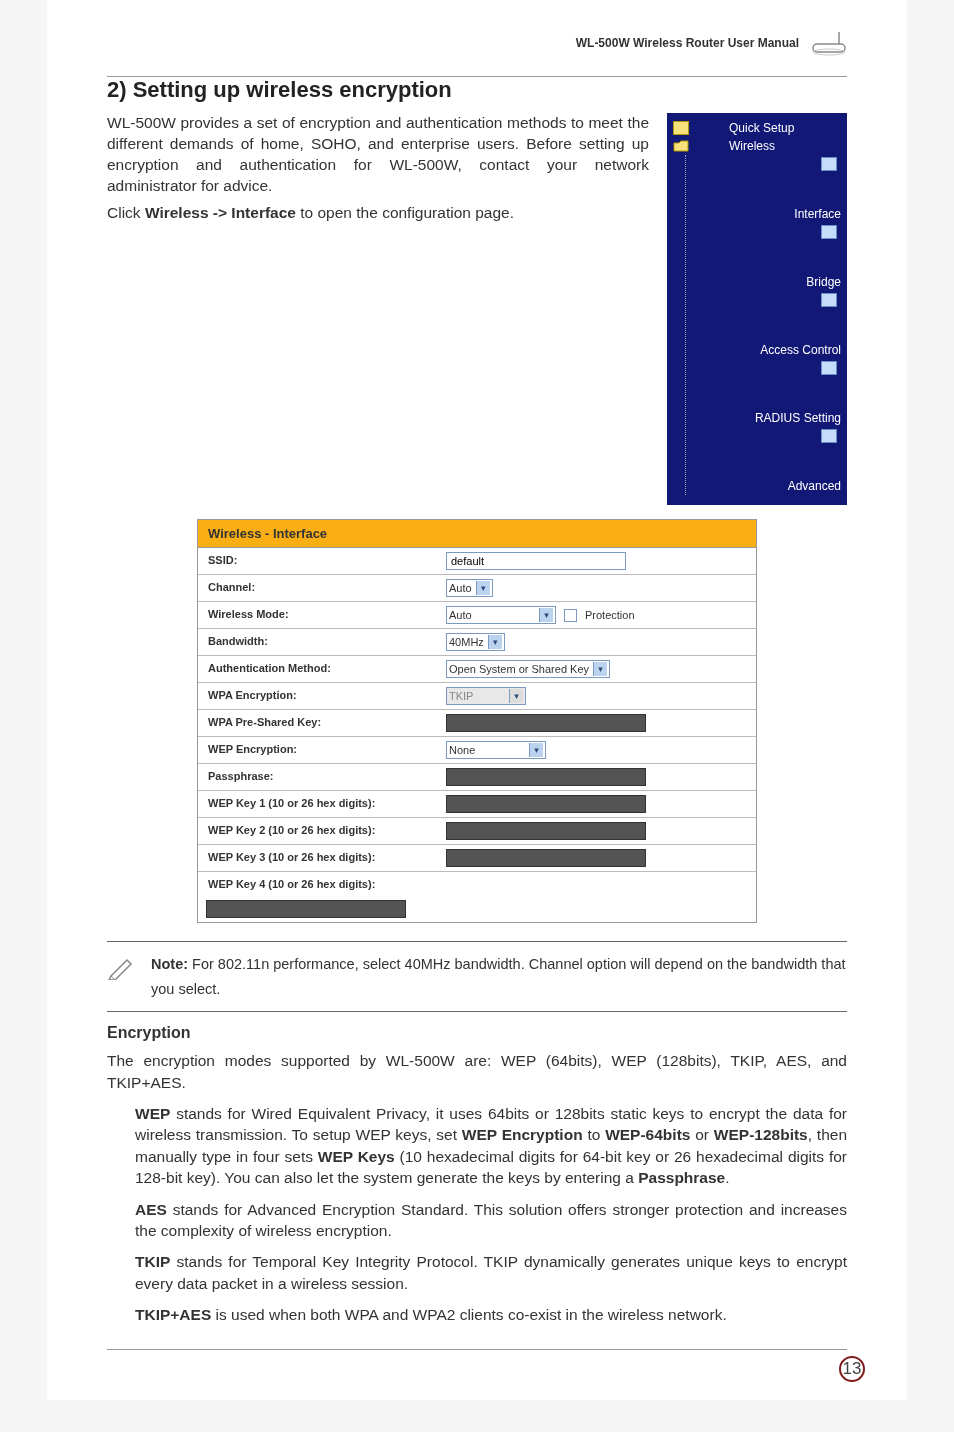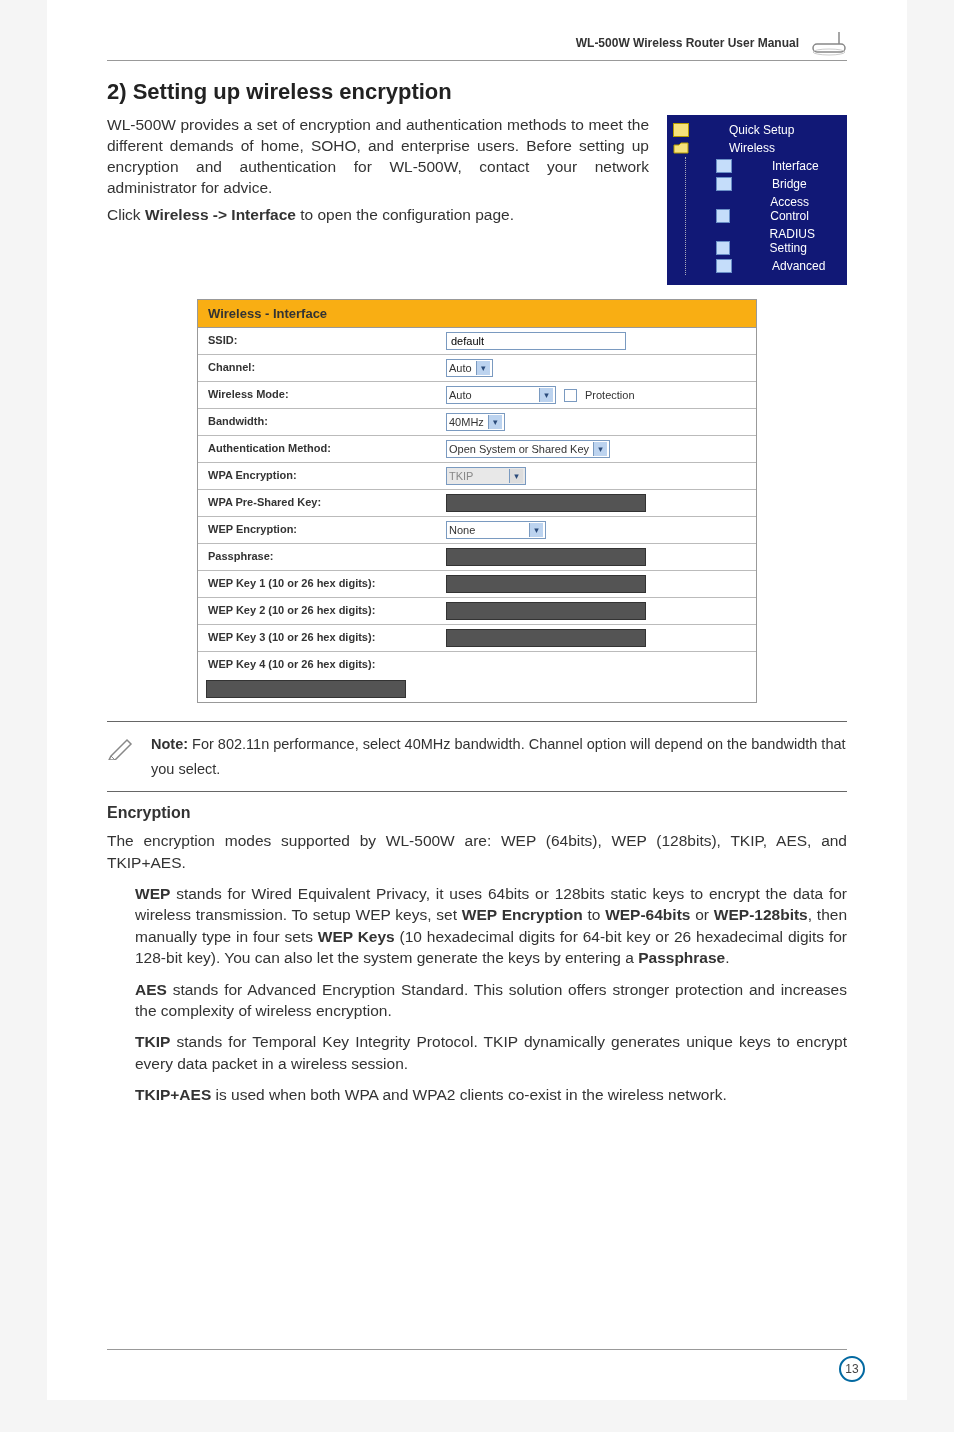--- a/index.html
+++ b/index.html
@@ -17,22 +17,21 @@
     padding: 30px 60px 20px 60px;
     background: #fff;
     min-height: 1400px;
     position: relative;
   }
   .header-row {
     display: flex;
     justify-content: flex-end;
     align-items: center;
     border-bottom: 1px solid #999;
-    padding-bottom: 4px;
-    margin-bottom: 18px;
+    padding-bottom: 20px;
   }
   .header-title {
     font-size: 12px;
     font-weight: bold;
     color: #333;
     margin-right: 12px;
   }
   .antenna-icon {
     width: 36px; height: 26px;
   }
@@ -63,21 +62,21 @@
     padding: 2px 0;
     gap: 36px;
   }
   .nav-tree .item .icon {
     width: 16px; height: 14px;
     margin-right: 4px;
     display: inline-block;
   }
   .folder-icon { background:#f7e27c; border:1px solid #b59b00; }
   .page-icon { background:#c5ddfa; border:1px solid #6a8fc7; }
-  .nav-tree .sub { padding-left: 22px; }
+  .nav-tree .sub { padding-left: 22px; flex-direction: column; }
   .nav-sub-line { border-left: 1px dotted #aab; margin-left: 12px; padding-left: 8px; }
 
   .config-table {
     margin: 14px auto 18px auto;
     width: 560px;
     border: 1px solid #999;
     font-size: 11px;
   }
   .config-caption {
     background: #f9ae13;
@@ -174,25 +173,25 @@
     line-height: 1.38;
     text-align: justify;
     margin: 0 0 10px 28px;
   }
   .indent-para b, .body-para b, .intro-text b { font-weight: bold; }
 
   .page-number {
     position: absolute;
     bottom: 18px;
     right: 42px;
-    border: 2px solid #0369a1;
+    border: 2px solid #7f1d1d;
     border-radius: 50%;
     width: 26px; height: 26px;
     display: flex; align-items:center; justify-content:center;
-    font-size: 12px;
+    font-size: 17px;
     color: #444;
   }
   .footer-line {
     position: absolute;
     bottom: 50px;
     left: 60px; right: 60px;
     border-top: 1px solid #999;
   }
 </style>
 </head>

